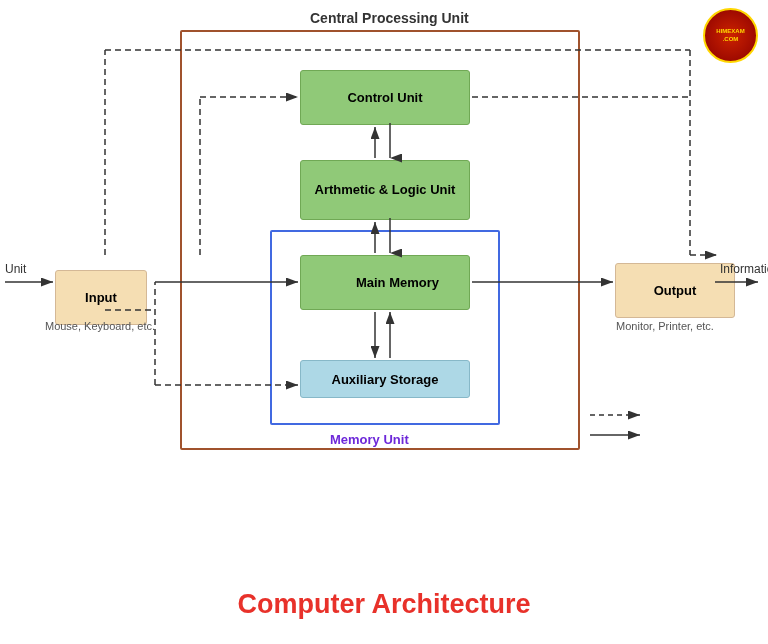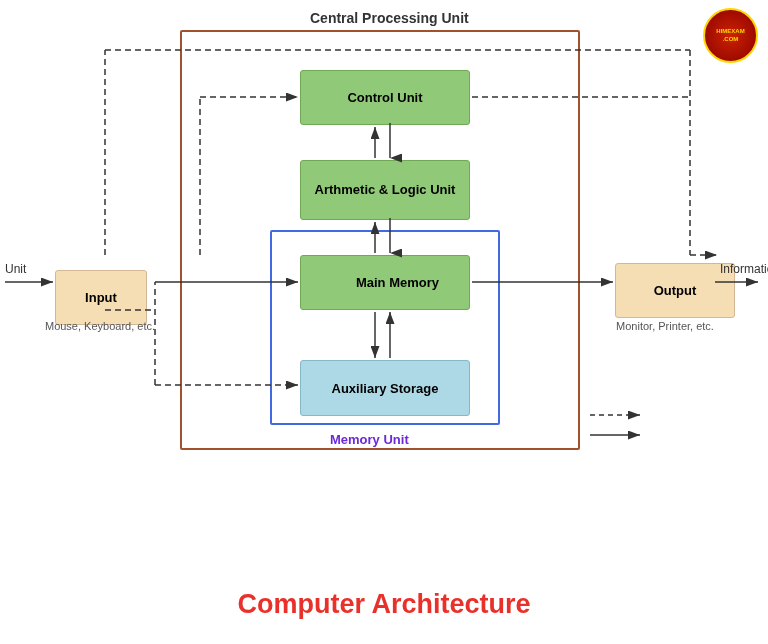--- a/index.html
+++ b/index.html
@@ -109,21 +109,21 @@
       width: 170px;
       height: 55px;
       padding-left: 25px;
     }
 
     
     .aux-storage {
       top: 360px;
       left: 300px;
       width: 170px;
-      height: 56px;
+      height: 38px;
     }
 
     
     .input-box {
       top: 270px;
       left: 55px;
       width: 92px;
       height: 55px;
     }
 

